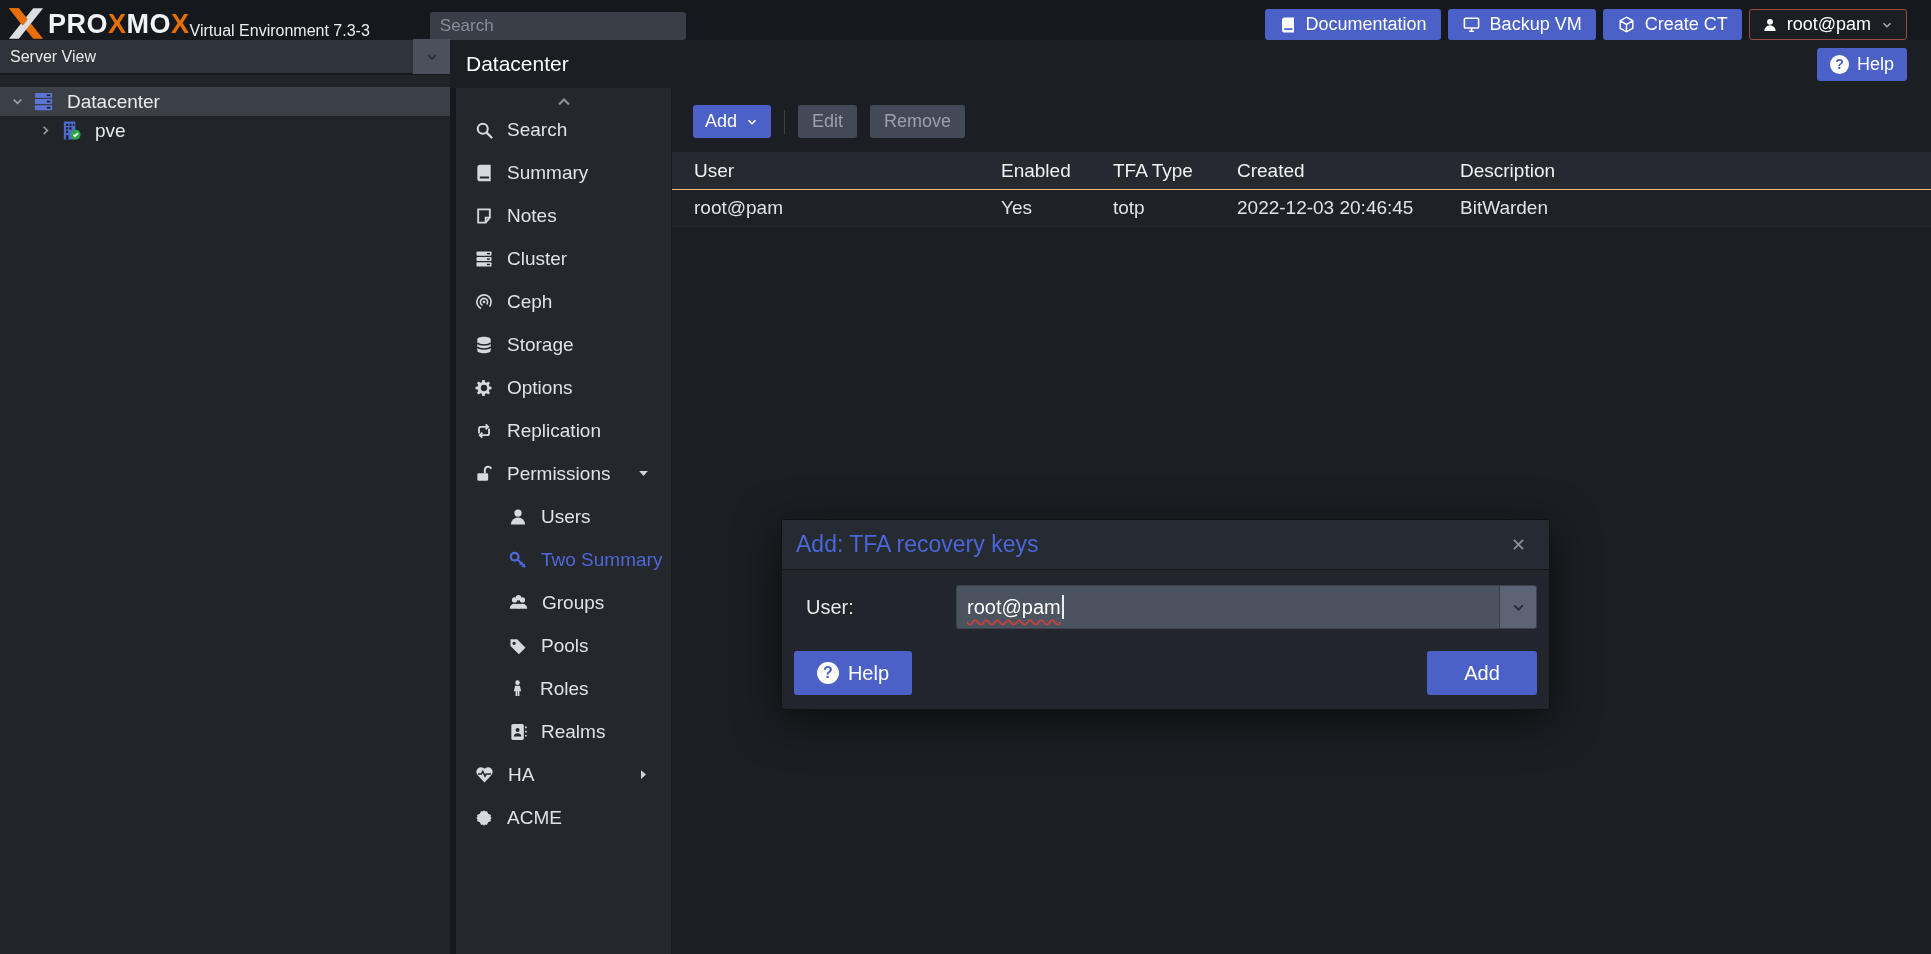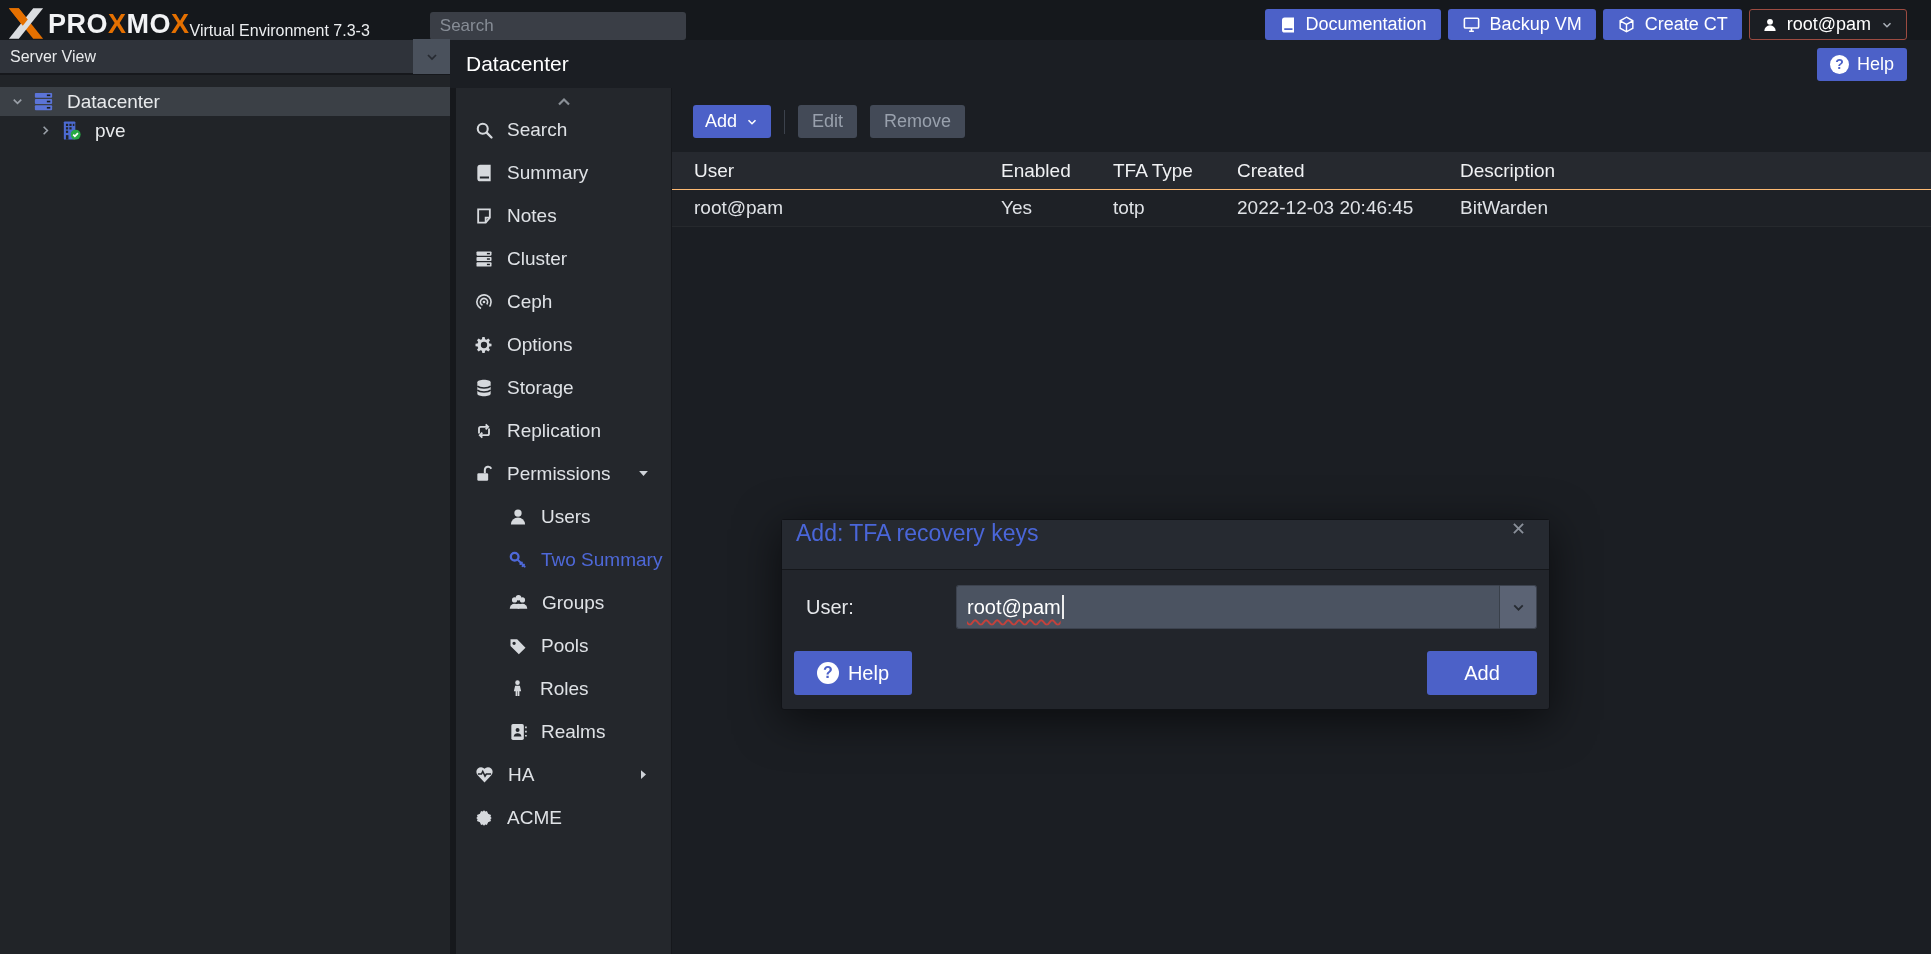--- a/index.html
+++ b/index.html
@@ -52,21 +52,21 @@
   .btn-add { height:33px; display:flex; align-items:center; gap:8px; background:#4c61c8; color:#fff; border:none; border-radius:3px; font-size:18px; padding:0 12px; cursor:pointer; }
   .tool-sep { width:1px; height:24px; background:#3c424c; }
   .btn-dis { height:33px; display:flex; align-items:center; background:#434a57; color:#99a1ad; border:none; border-radius:3px; font-size:18px; padding:0 14px; cursor:default; }
   .grid { margin-top:14px; }
   .grid-hdr { display:flex; height:38px; align-items:center; background:#26292f; border-bottom:1px solid #fdba74; font-size:19px; color:#f0f1f3; }
   .grid-row { display:flex; height:37px; align-items:center; background:#1e2126; border-bottom:1px solid #26292d; font-size:19px; color:#dfe2e6; cursor:pointer; }
   .c-user { width:329px; padding-left:22px; } .c-en { width:112px; } .c-tfa { width:124px; } .c-cr { width:223px; } .c-desc { flex:1; }
 
   
   .dialog { position:absolute; left:781px; top:519px; width:769px; background:#22252b; border:1px solid #101216; border-radius:3px; box-shadow:0 10px 45px rgba(0,0,0,.6); z-index:10; }
-  .dlg-hdr { height:50px; background:#262a31; display:flex; border-bottom:1px solid #15171b; }
+  .dlg-hdr { height:50px; background:#262a31; display:flex; align-items:center; border-bottom:1px solid #15171b; }
   .dlg-title { font-size:23px; color:#4a66d9; margin-left:14px; }
   .dlg-close { margin-left:auto; margin-right:22px; color:#8a909a; cursor:pointer; display:flex; }
   .dlg-body { padding:15px 12px 14px 12px; }
   .field-row { display:flex; align-items:center; }
   .field-label { width:162px; font-size:20px; color:#e6e8eb; padding-left:12px; }
   .combo { flex:1; display:flex; height:44px; }
   .combo-input { flex:1; background:#4b5361; border:1px solid #3c424e; border-right:none; border-radius:3px 0 0 3px; display:flex; align-items:center; padding-left:10px; font-size:20px; color:#fff; cursor:text; }
   .combo-text { text-decoration:underline wavy #c5413b 2px; text-underline-offset:5px; }
   .cursor-bar { display:inline-block; width:2px; height:24px; background:#ececec; margin-left:1px; }
   .combo-trig { width:38px; background:#5b6374; border:1px solid #3c424e; border-left:1px solid #39404a; border-radius:0 3px 3px 0; display:flex; align-items:center; justify-content:center; color:#262a31; cursor:pointer; }
@@ -333,29 +333,29 @@
       <span>Cluster</span>
     </div>
   <div class="nav-item">
       <svg class="ic ni" width="20" height="20">
         <use href="#i-ceph"></use>
       </svg>
       <span>Ceph</span>
     </div>
   <div class="nav-item">
       <svg class="ic ni" width="20" height="20">
+        <use href="#i-db"></use>
+      </svg>
+      <span>Storage</span>
+    </div>
+  <div class="nav-item">
+      <svg class="ic ni" width="20" height="20">
         <use href="#i-gear"></use>
       </svg>
       <span>Options</span>
-    </div>
-  <div class="nav-item">
-      <svg class="ic ni" width="20" height="20">
-        <use href="#i-db"></use>
-      </svg>
-      <span>Storage</span>
     </div>
   <div class="nav-item">
       <svg class="ic ni" width="20" height="20">
         <use href="#i-sync"></use>
       </svg>
       <span>Replication</span>
     </div>
   <div class="nav-item">
       <svg class="ic ni" width="20" height="20">
         <use href="#i-unlock"></use>

